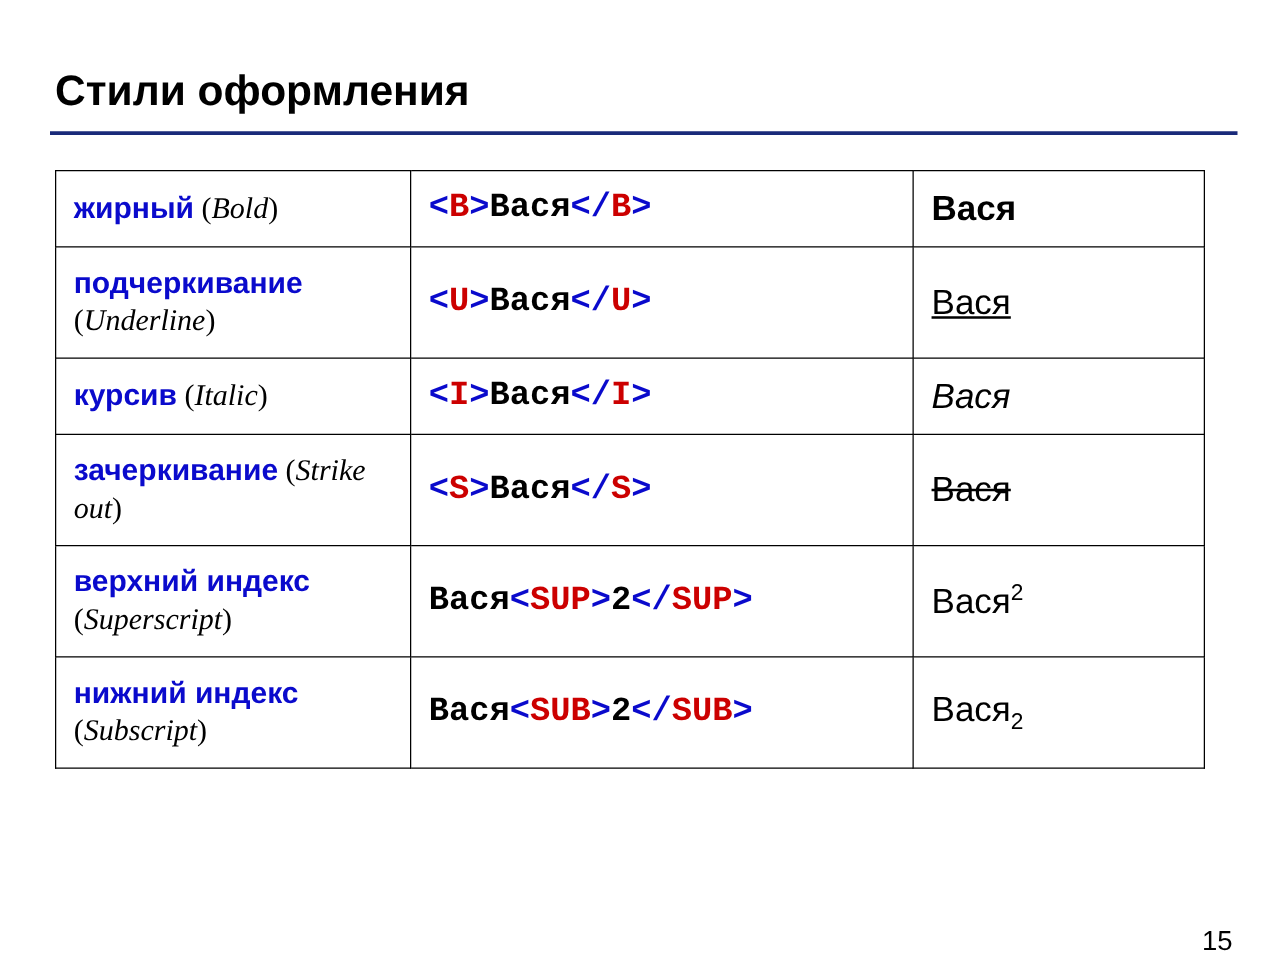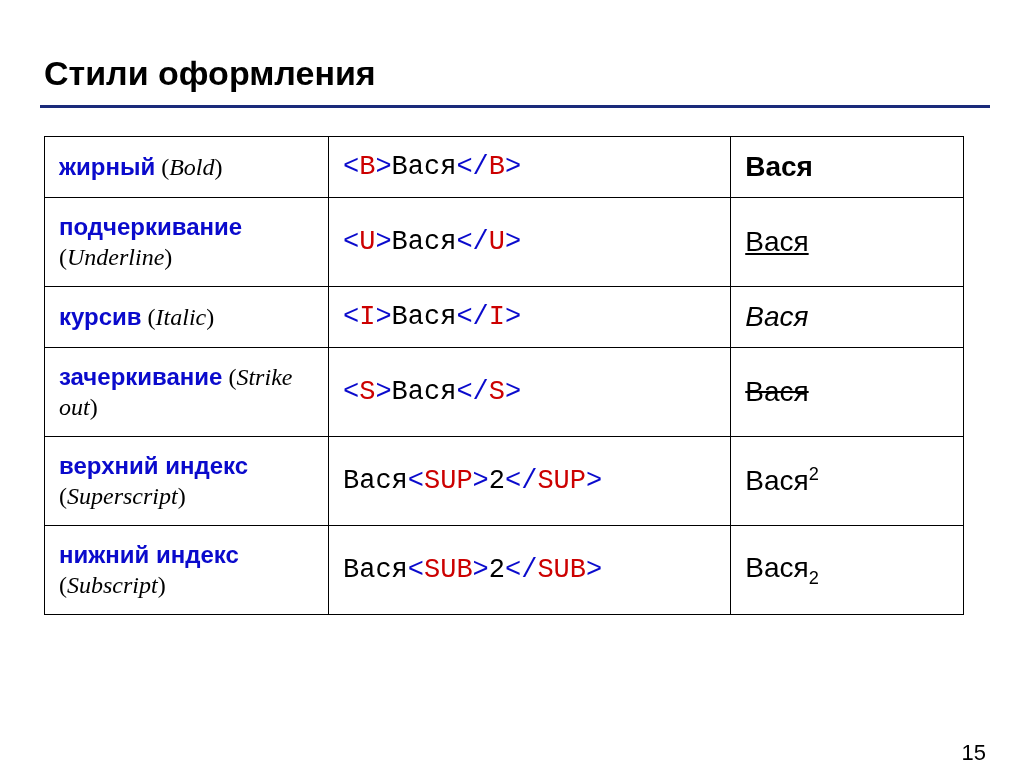--- a/index.html
+++ b/index.html
@@ -41,21 +41,21 @@
     padding: 14px 14px;
   }
   td.col-desc {
     width: 275px;
     font-size: 24px;
     line-height: 1.25;
   }
   td.col-code {
     width: 405px;
     font-family: "Courier New", monospace;
-    font-weight: normal;
+    font-weight: bold;
     font-size: 27px;
     white-space: nowrap;
   }
   td.col-render {
     width: 240px;
     font-size: 28px;
     font-family: Arial, Helvetica, sans-serif;
   }
   .desc-ru {
     color: #0a0acc;

